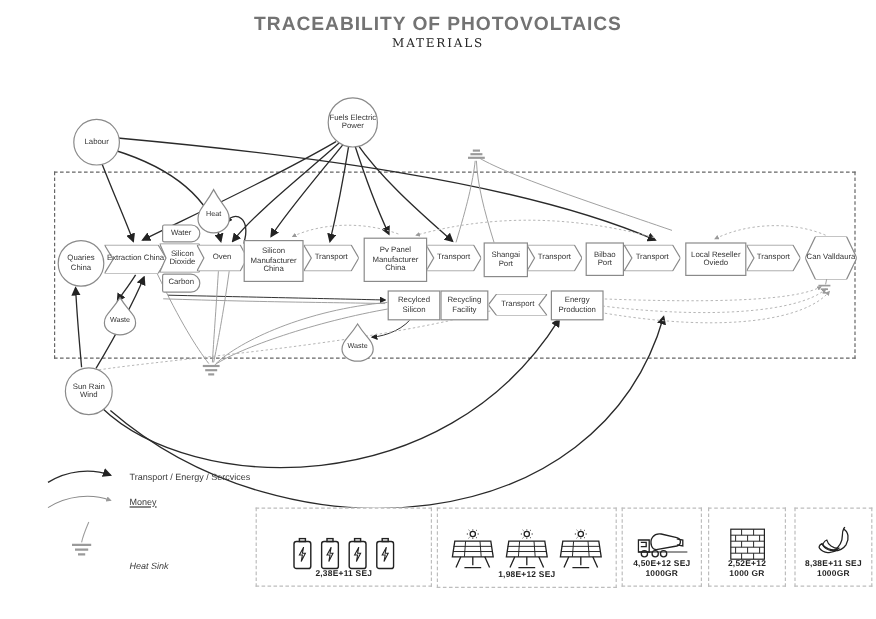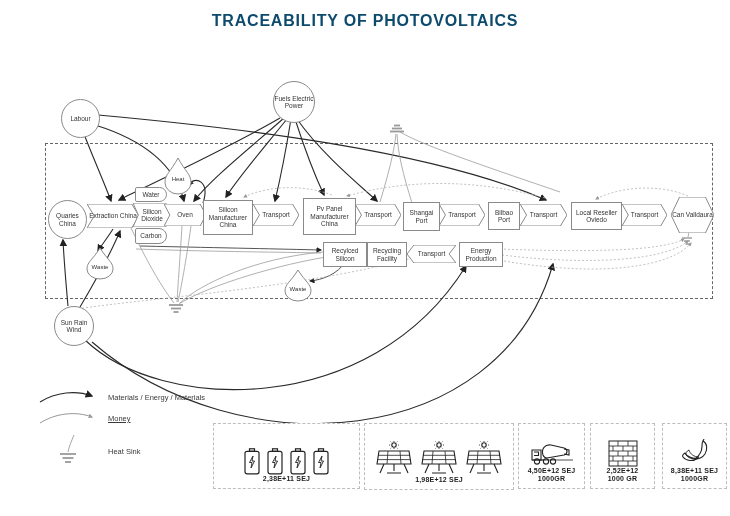--- a/index.html
+++ b/index.html
@@ -1,19 +1,19 @@
 <!DOCTYPE html>
 <html><head>
 <meta charset="utf-8">
 <style>
   html,body{margin:0;padding:0;background:#fff;}
   #stage{position:relative;width:730px;height:516px;background:#ffffff;overflow:hidden;
          font-family:"Liberation Sans",sans-serif;color:#2a2a2a;}
   .hdr{position:absolute;top:12px;left:0;width:730px;text-align:center;}
-  .title{font-size:16px;font-weight:bold;letter-spacing:.8px;color:#0c4a6e;}
+  .title{font-size:16px;font-weight:bold;letter-spacing:.8px;color:#737373;}
   .subtitle{font-family:"DejaVu Serif",serif;font-size:10px;letter-spacing:1.5px;color:#222;margin-top:1px;}
   #wires{position:absolute;left:0;top:0;z-index:1;}
   .dashedbox{position:absolute;left:45px;top:143px;width:666px;height:154px;
              border:1px dashed #666;z-index:0;}
   .node{position:absolute;z-index:2;display:flex;align-items:center;justify-content:center;
         text-align:center;font-size:6.5px;line-height:1.15;color:#333;}
   .circle{border:1px solid #8a8a8a;border-radius:50%;background:#fff;}
   .rect{border:1px solid #8a8a8a;background:#fff;padding:1px;}
   .tag{border:1px solid #8a8a8a;background:#fff;border-radius:2px 8px 8px 2px;}
   .shape{position:absolute;left:0;top:0;width:100%;height:100%;}
@@ -27,20 +27,21 @@
   .mval{font-size:7px;font-weight:bold;color:#222;letter-spacing:.2px;line-height:1.25;text-align:center;}
   .icon svg{display:block;}
 </style>
 </head>
 <body>
 
 <div id="stage">
 
   <div class="hdr">
     <div class="title">TRACEABILITY OF PHOTOVOLTAICS</div>
+    <div class="subtitle">MATERIALS</div>
   </div>
 
   <div class="dashedbox"></div>
 
   <svg id="wires" width="730" height="516" aria-hidden="true">
     <defs>
       <marker id="mArrow" viewBox="0 0 8 8" refX="6.5" refY="4" markerWidth="7" markerHeight="7" orient="auto">
         <path d="M0,0 L8,4 L0,8 Z" fill="#222"></path>
       </marker>
       <marker id="mDot" viewBox="0 0 6 6" refX="4.5" refY="3" markerWidth="5" markerHeight="5" orient="auto">
@@ -251,23 +252,23 @@
           <polygon points="20,0 80,0 100,50 80,100 20,100 0,50" fill="#fff" stroke="#8a8a8a" vector-effect="non-scaling-stroke"></polygon>
         </svg>
       </span>
     <span class="lbl">Can Valldaura</span>
   </div>
 
   <div class="droplbl" style="left:165px;top:176px;width:26px;">Heat</div>
   <div class="droplbl" style="left:87px;top:264px;width:26px;">Waste</div>
   <div class="droplbl" style="left:285px;top:286px;width:26px;">Waste</div>
 
-  <div class="legend-lbl" style="left:108px;top:393px;">Materials / Energy / Materials</div>
+  <div class="legend-lbl" style="left:108px;top:393px;">Transport / Energy / Sercvices</div>
   <div class="legend-lbl" style="left:108px;top:414px;text-decoration:underline;">Money</div>
-  <div class="legend-lbl" style="left:108px;top:447px;">Heat Sink</div>
+  <div class="legend-lbl" style="left:108px;top:467px;font-style:italic;">Heat Sink</div>
 
   <div class="mbox" style="left:213px;top:423px;width:145px;height:60px;">
     <div class="micons">
       <span class="icon">
           <svg width="16" height="27" viewBox="0 0 16 27" fill="none" stroke="#222" stroke-width="1.2">
             <rect x="5.5" y="0.8" width="5" height="2.5"></rect>
             <rect x="1" y="3.3" width="14" height="22.5" rx="2"></rect>
             <path d="M9,8 L5.5,14.5 H8 L7,20 L10.5,13 H8 Z" stroke-width="0.9"></path>
           </svg>
         </span>

